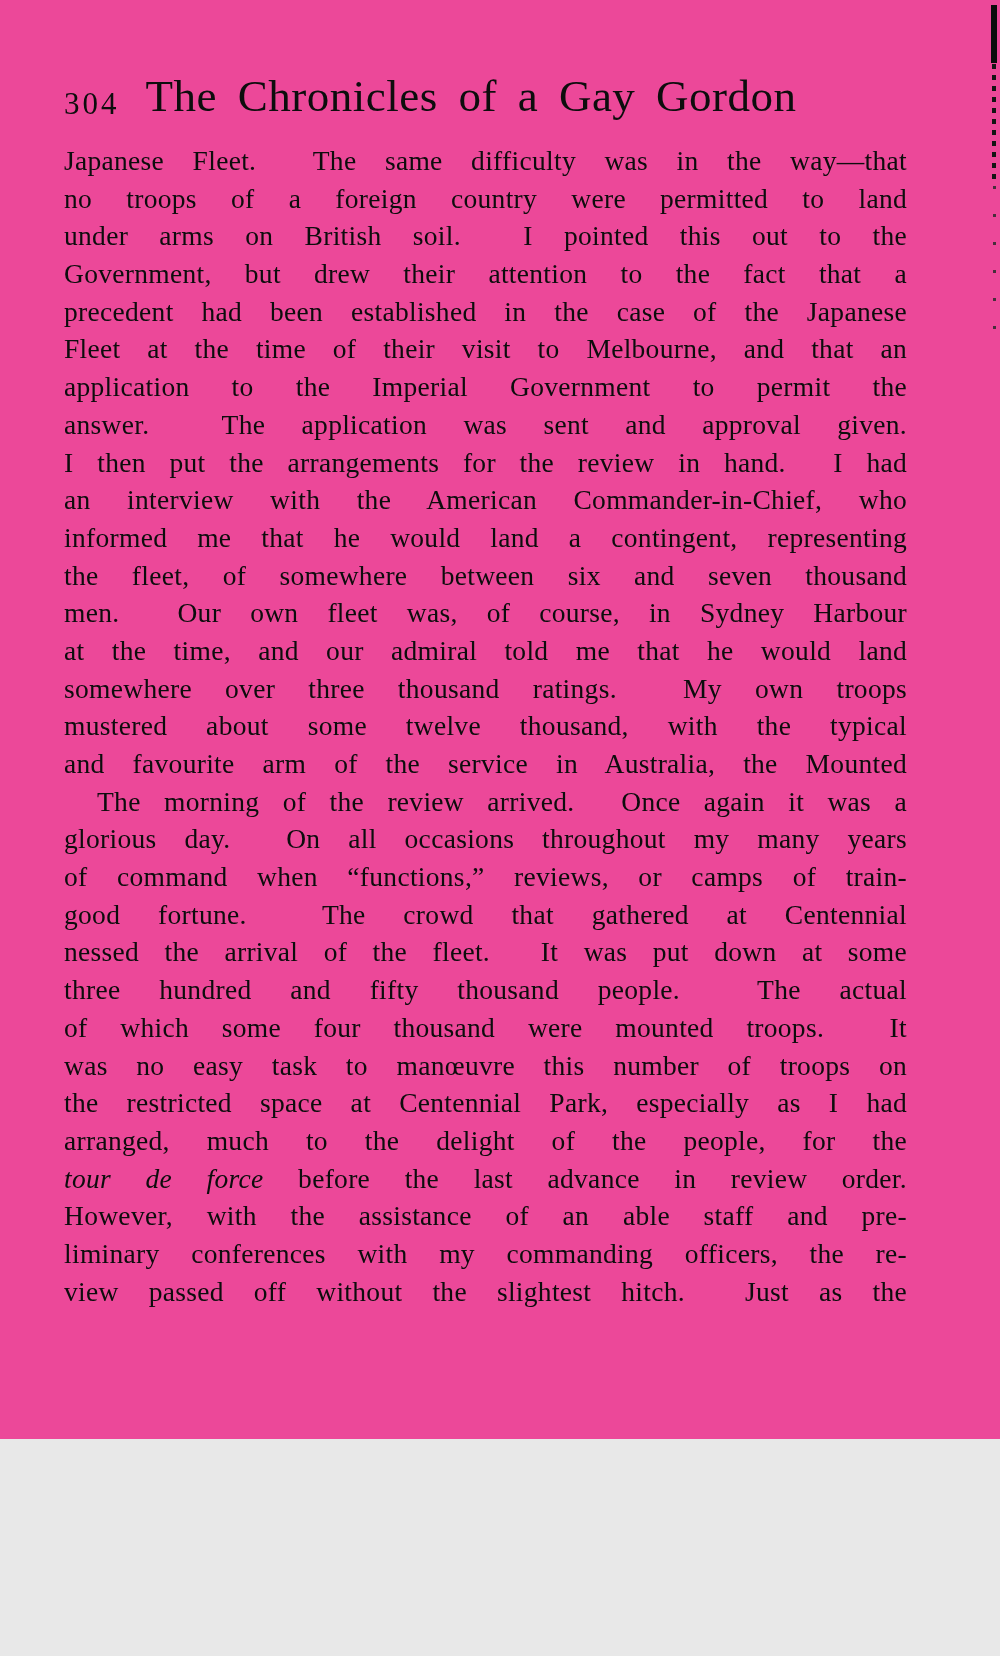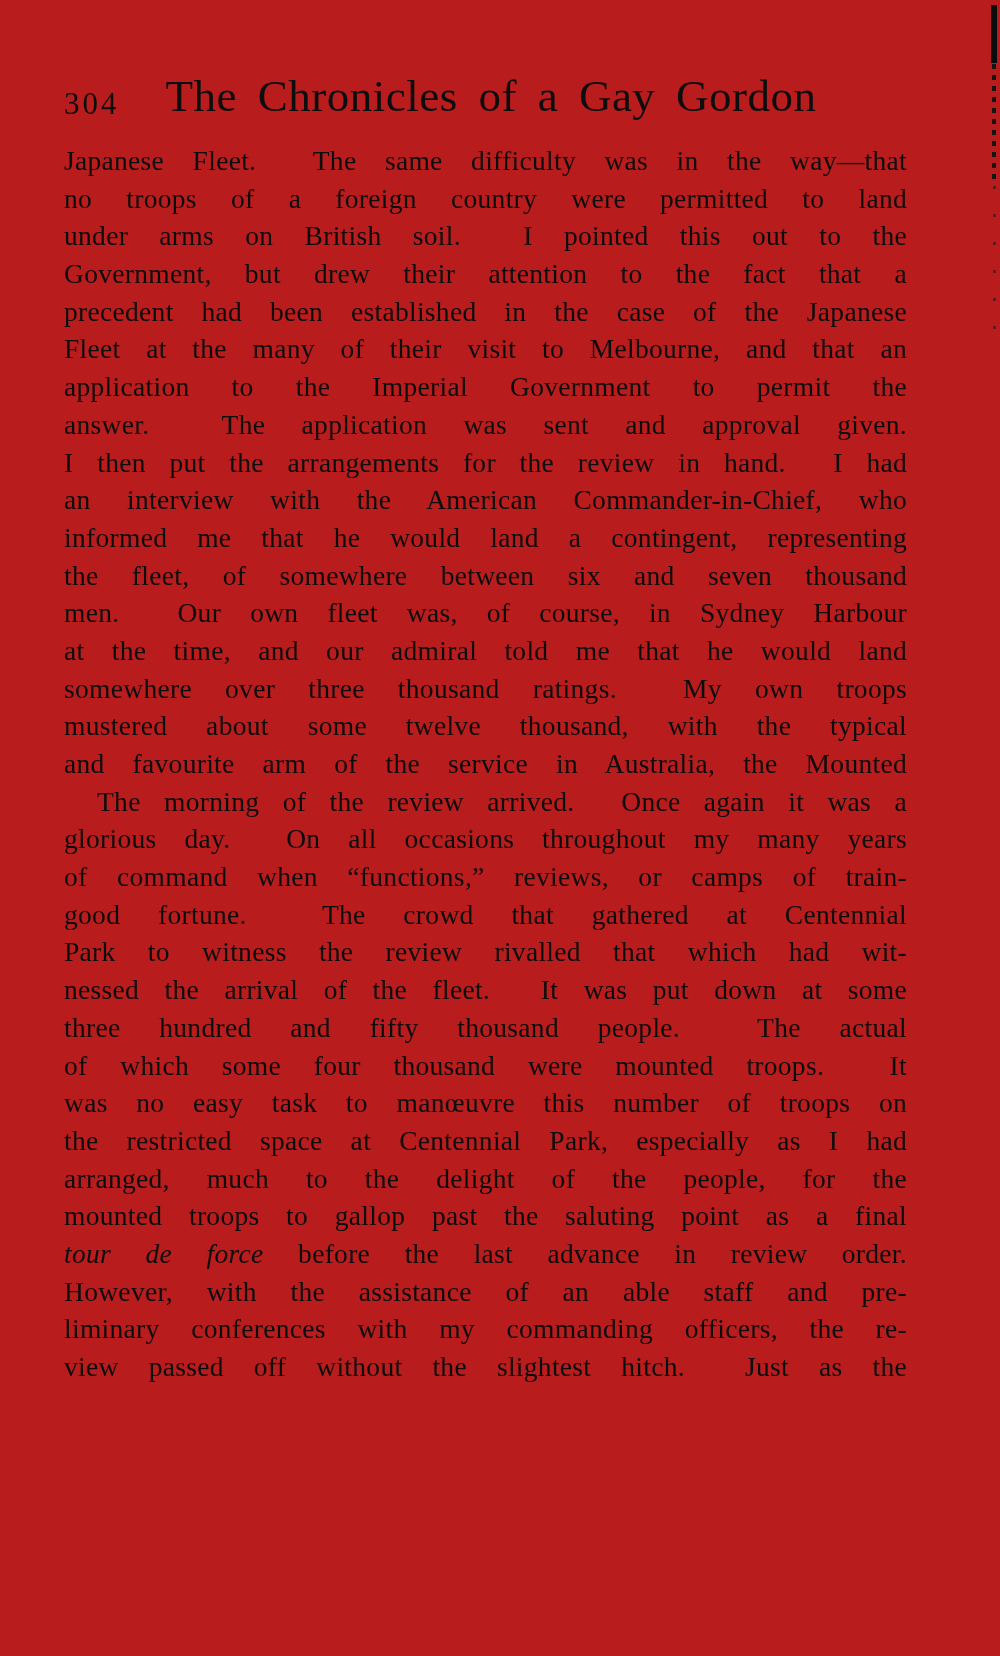--- a/index.html
+++ b/index.html
@@ -3,22 +3,22 @@
 <meta charset="utf-8">
 <style>
   html, body {
     margin: 0;
     padding: 0;
     background: #e8e8e8;
   }
   .page {
     position: relative;
     width: 1000px;
-    height: 1656px;
-    background: #b91c1c;
+    height: 1439px;
+    background: #ec4899;
     overflow: hidden;
     font-family: "Liberation Serif", serif;
     color: #0d0d0d;
   }
   .header {
     position: absolute;
     left: 64px;
     top: 70px;
     width: 845px;
     display: flex;
@@ -29,21 +29,20 @@
     font-size: 31px;
     letter-spacing: 3px;
     margin-right: 26px;
     position: relative;
     top: 3px;
   }
   .page-title {
     font-size: 45px;
     letter-spacing: 0.5px;
     word-spacing: 9px;
-    margin-left: 20px;
   }
   .body-text {
     position: absolute;
     left: 64px;
     top: 142px;
     width: 843px;
   }
   .line {
     font-size: 27.5px;
     line-height: 37.7px;
@@ -100,44 +99,42 @@
     <span class="page-num">304</span>
     <span class="page-title">The Chronicles of a Gay Gordon</span>
   </div>
 
   <div class="body-text">
       <div class="line">Japanese Fleet.&nbsp; The same difficulty was in the way—that</div>
       <div class="line">no troops of a foreign country were permitted to land</div>
       <div class="line">under arms on British soil.&nbsp; I pointed this out to the</div>
       <div class="line">Government, but drew their attention to the fact that a</div>
       <div class="line">precedent had been established in the case of the Japanese</div>
-      <div class="line">Fleet at the many of their visit to Melbourne, and that an</div>
+      <div class="line">Fleet at the time of their visit to Melbourne, and that an</div>
       <div class="line">application to the Imperial Government to permit the</div>
       <div class="line">answer.&nbsp; The application was sent and approval given.</div>
       <div class="line">I then put the arrangements for the review in hand.&nbsp; I had</div>
       <div class="line">an interview with the American Commander-in-Chief, who</div>
       <div class="line">informed me that he would land a contingent, representing</div>
       <div class="line">the fleet, of somewhere between six and seven thousand</div>
       <div class="line">men.&nbsp; Our own fleet was, of course, in Sydney Harbour</div>
       <div class="line">at the time, and our admiral told me that he would land</div>
       <div class="line">somewhere over three thousand ratings.&nbsp; My own troops</div>
       <div class="line">mustered about some twelve thousand, with the typical</div>
       <div class="line">and favourite arm of the service in Australia, the Mounted</div>
       <div class="line indent">The morning of the review arrived.&nbsp; Once again it was a</div>
       <div class="line">glorious day.&nbsp; On all occasions throughout my many years</div>
       <div class="line">of command when “functions,” reviews, or camps of train-</div>
       <div class="line">good fortune.&nbsp; The crowd that gathered at Centennial</div>
-      <div class="line">Park to witness the review rivalled that which had wit-</div>
       <div class="line">nessed the arrival of the fleet.&nbsp; It was put down at some</div>
       <div class="line">three hundred and fifty thousand people.&nbsp; The actual</div>
       <div class="line">of which some four thousand were mounted troops.&nbsp; It</div>
       <div class="line">was no easy task to manœuvre this number of troops on</div>
       <div class="line">the restricted space at Centennial Park, especially as I had</div>
       <div class="line">arranged, much to the delight of the people, for the</div>
-      <div class="line">mounted troops to gallop past the saluting point as a final</div>
       <div class="line"><span class="italic">tour de force</span><span> before the last advance in review order.</span></div>
       <div class="line">However, with the assistance of an able staff and pre-</div>
       <div class="line">liminary conferences with my commanding officers, the re-</div>
       <div class="line">view passed off without the slightest hitch.&nbsp; Just as the</div>
     </div>
 
   <div class="edge-solid"></div>
   <div class="edge-dash"></div>
   <div class="edge-dots"></div>
 

